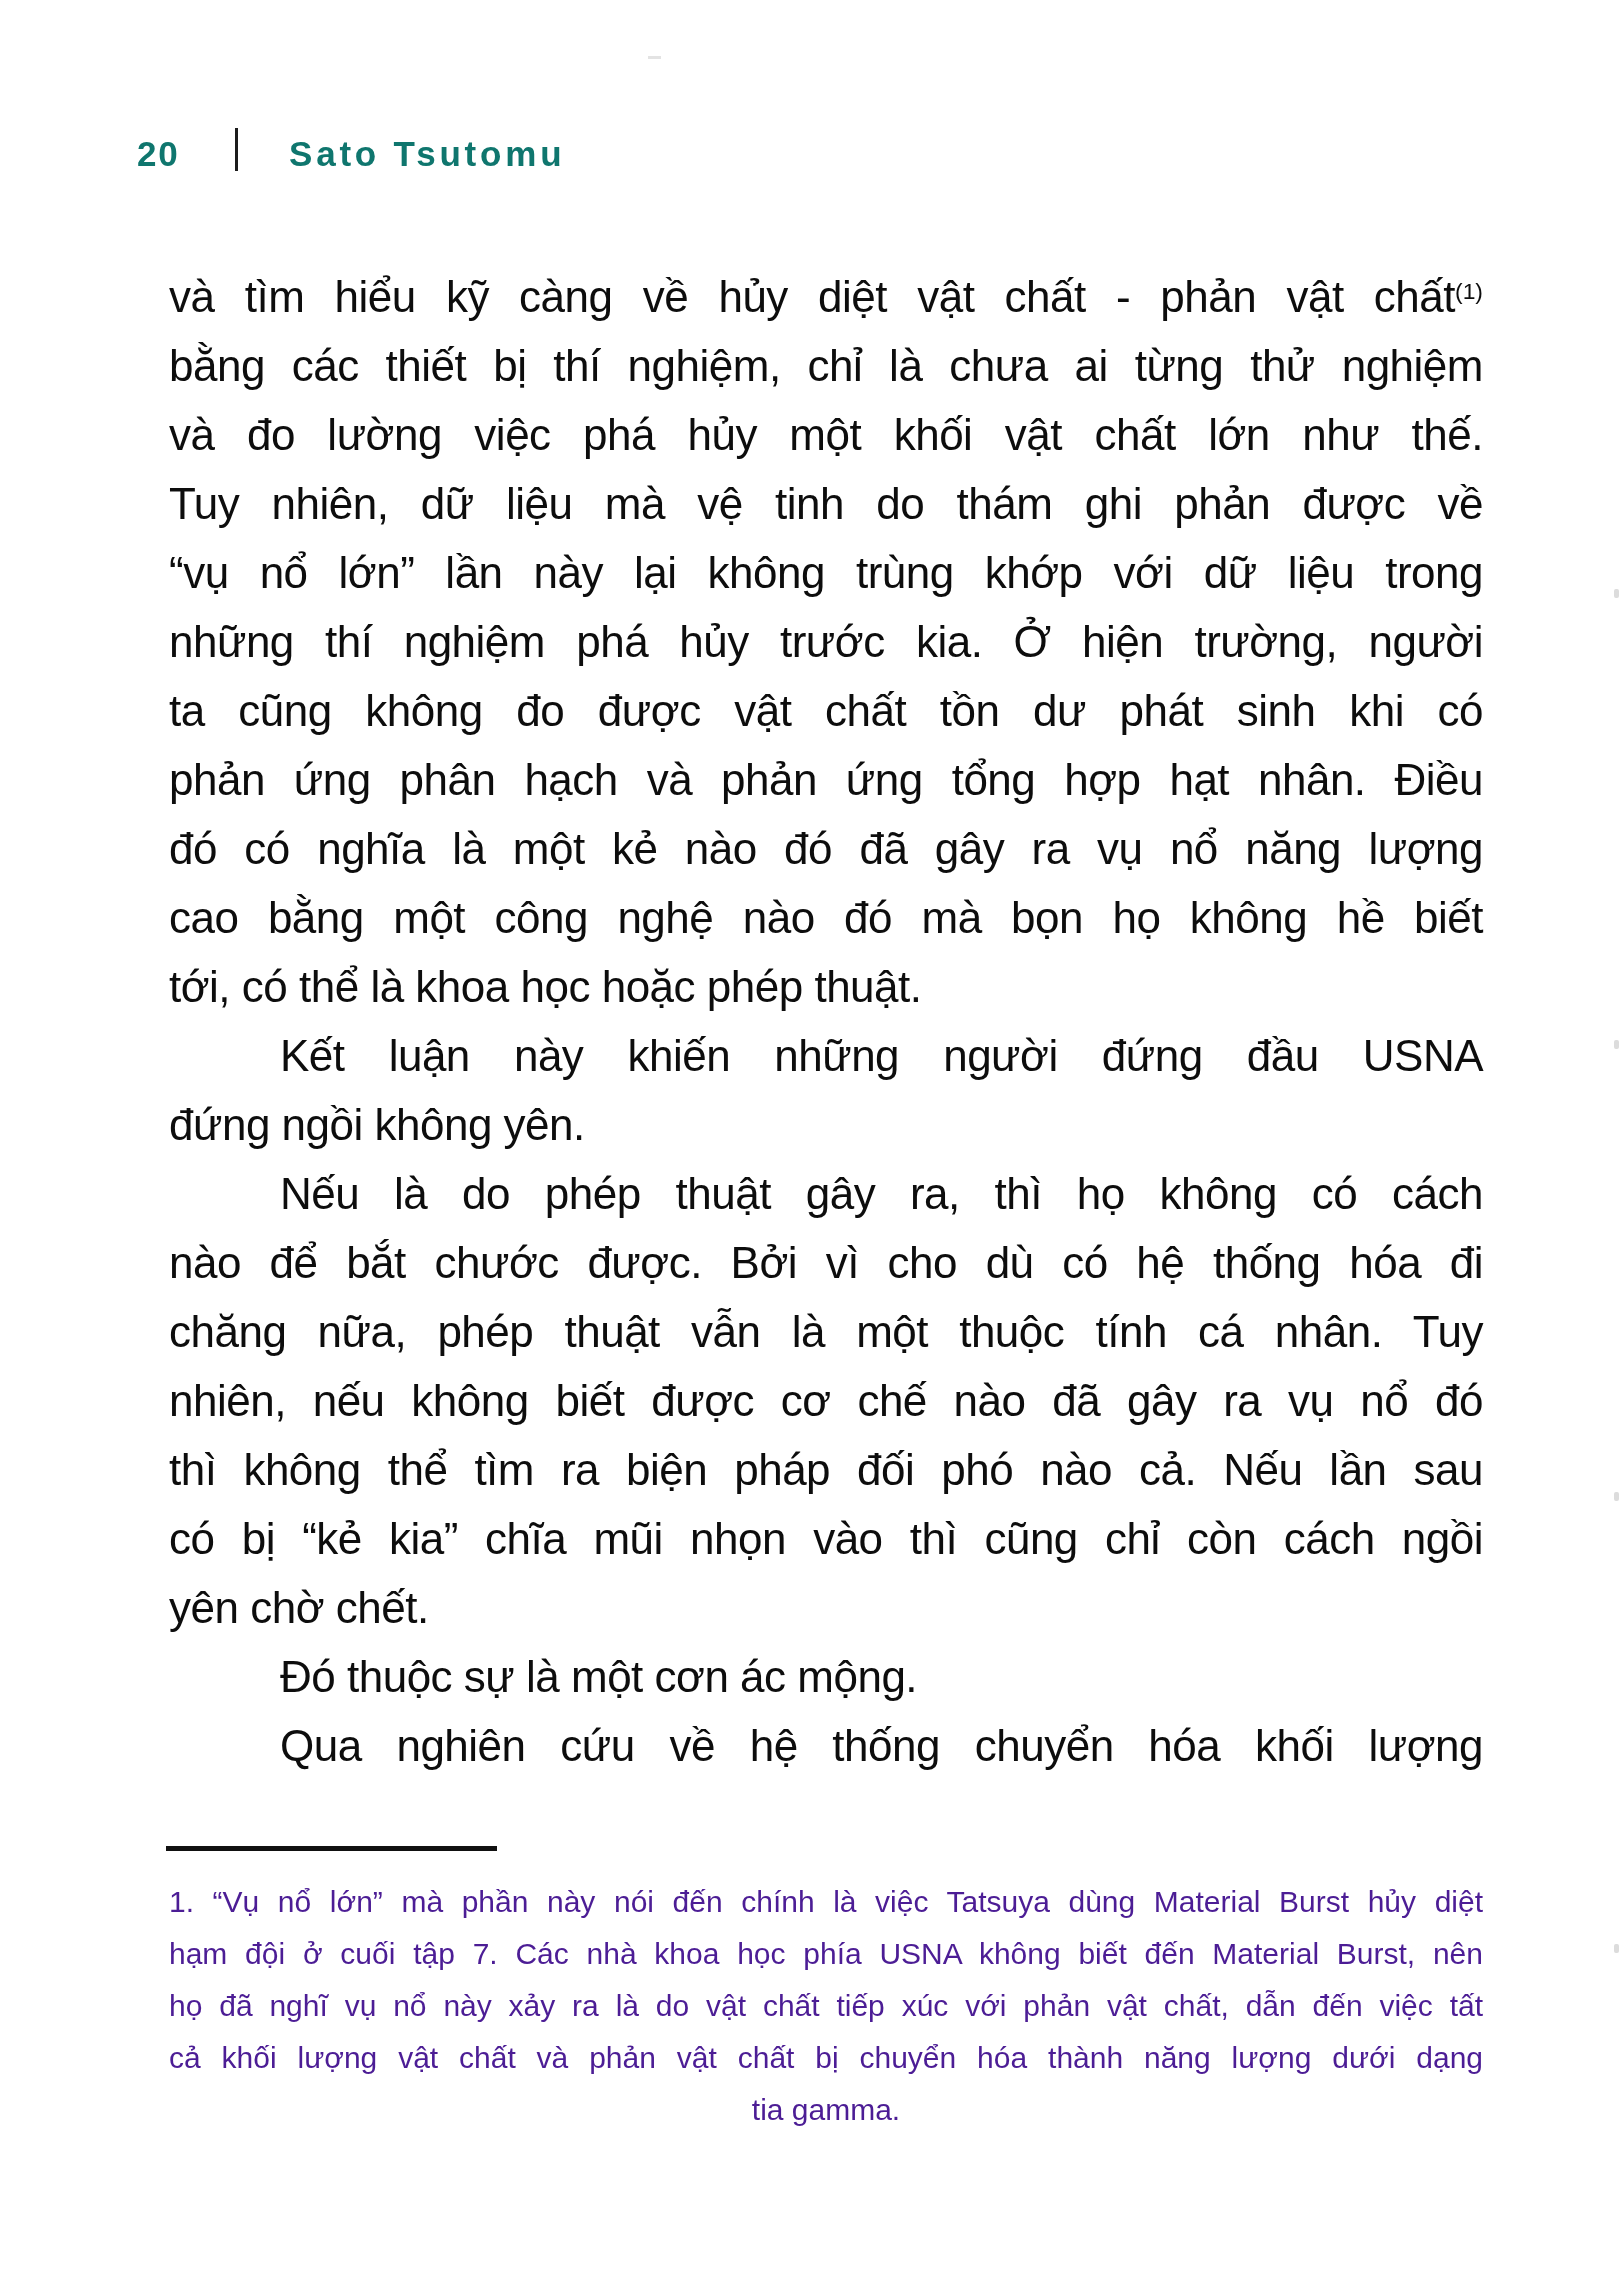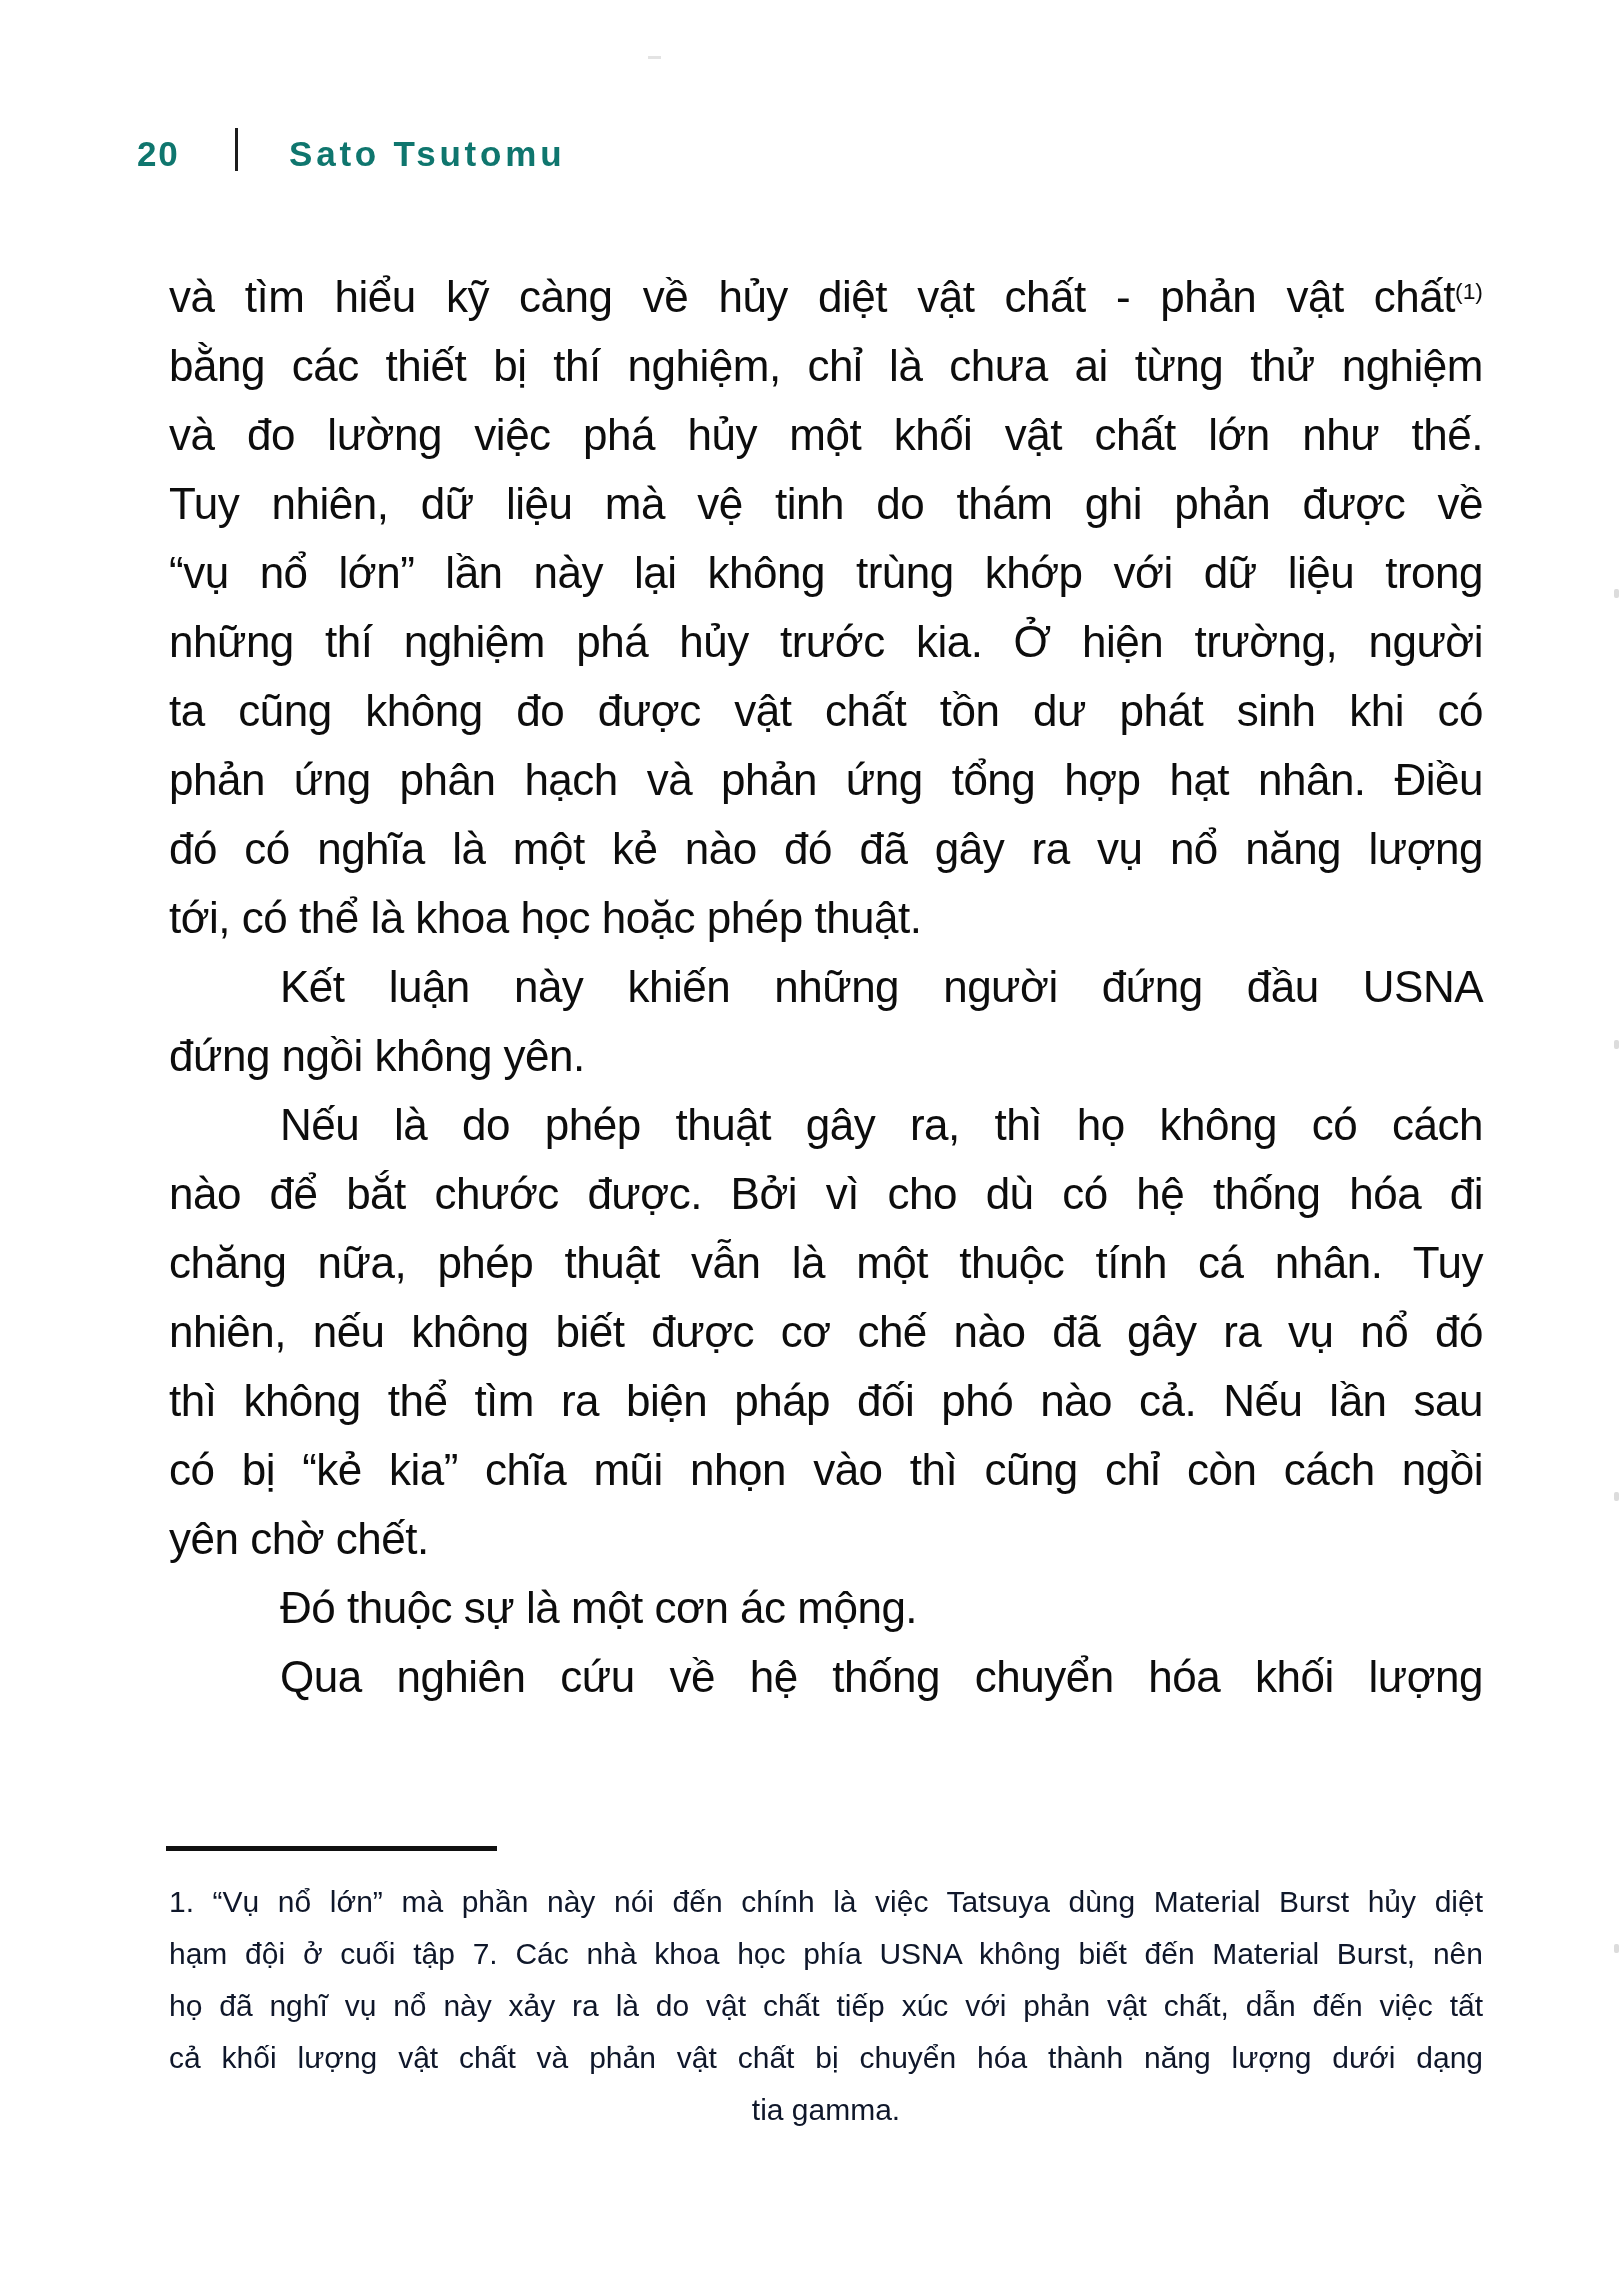--- a/index.html
+++ b/index.html
@@ -59,21 +59,21 @@
   }
   
   .footnote-rule {
     position: absolute; left: 166px; top: 1846px;
     width: 331px; height: 4.7px; background: #111111;
   }
   .footnote {
     position: absolute; left: 169px; top: 1876px; width: 1314px;
     font-family: "Liberation Sans", "DejaVu Sans", sans-serif;
     font-size: 30px;
-    color: #0f172a;
+    color: #4c1d95;
   }
   .footnote .fline {
     height: 52px; line-height: 52px;
     text-align: center;
   }
   .fline.justify { text-align: justify; text-align-last: justify; }
   
   .scan-tick {
     position: absolute; left: 1614px;
     width: 4.7px; height: 9.4px;
@@ -104,20 +104,21 @@
   <div class="body-text">
       <div class="line justify">và tìm hiểu kỹ càng về hủy diệt vật chất - phản vật chất<sup>(1)</sup></div>
       <div class="line justify">bằng các thiết bị thí nghiệm, chỉ là chưa ai từng thử nghiệm</div>
       <div class="line justify">và đo lường việc phá hủy một khối vật chất lớn như thế.</div>
       <div class="line justify">Tuy nhiên, dữ liệu mà vệ tinh do thám ghi phản được về</div>
       <div class="line justify">“vụ nổ lớn” lần này lại không trùng khớp với dữ liệu trong</div>
       <div class="line justify">những thí nghiệm phá hủy trước kia. Ở hiện trường, người</div>
       <div class="line justify">ta cũng không đo được vật chất tồn dư phát sinh khi có</div>
       <div class="line justify">phản ứng phân hạch và phản ứng tổng hợp hạt nhân. Điều</div>
       <div class="line justify">đó có nghĩa là một kẻ nào đó đã gây ra vụ nổ năng lượng</div>
+      <div class="line justify">cao bằng một công nghệ nào đó mà bọn họ không hề biết</div>
       <div class="line">tới, có thể là khoa học hoặc phép thuật.</div>
       <div class="line justify indent">Kết luận này khiến những người đứng đầu USNA</div>
       <div class="line">đứng ngồi không yên.</div>
       <div class="line justify indent">Nếu là do phép thuật gây ra, thì họ không có cách</div>
       <div class="line justify">nào để bắt chước được. Bởi vì cho dù có hệ thống hóa đi</div>
       <div class="line justify">chăng nữa, phép thuật vẫn là một thuộc tính cá nhân. Tuy</div>
       <div class="line justify">nhiên, nếu không biết được cơ chế nào đã gây ra vụ nổ đó</div>
       <div class="line justify">thì không thể tìm ra biện pháp đối phó nào cả. Nếu lần sau</div>
       <div class="line justify">có bị “kẻ kia” chĩa mũi nhọn vào thì cũng chỉ còn cách ngồi</div>
       <div class="line">yên chờ chết.</div>

